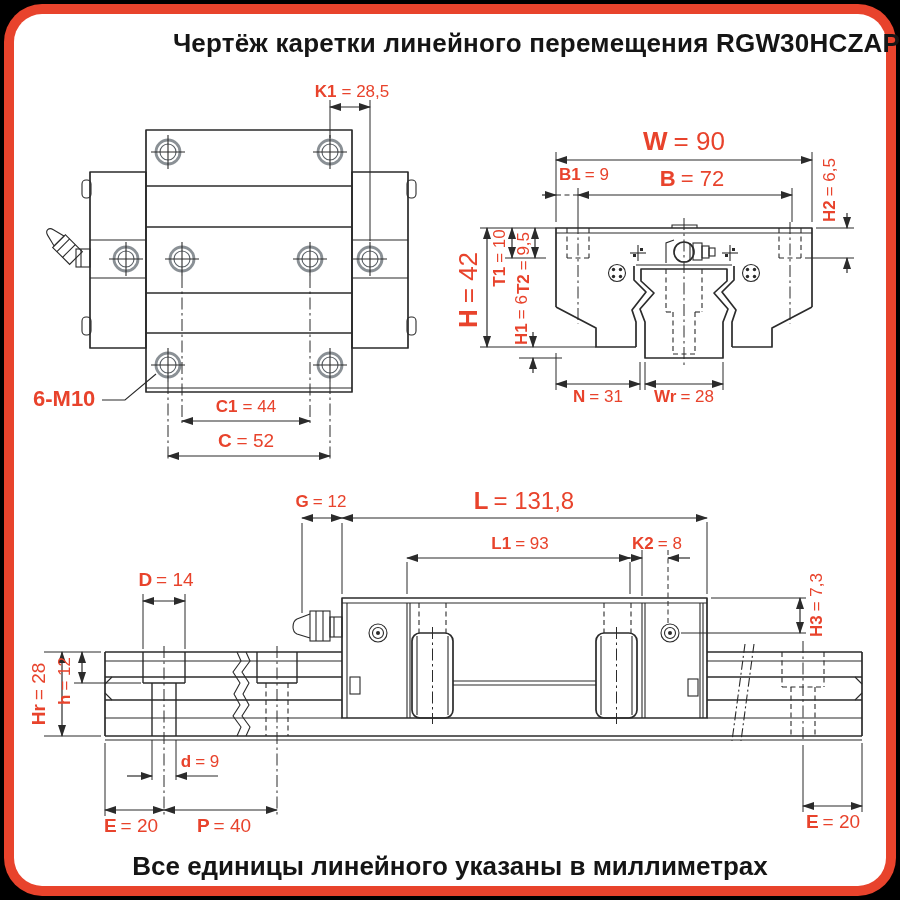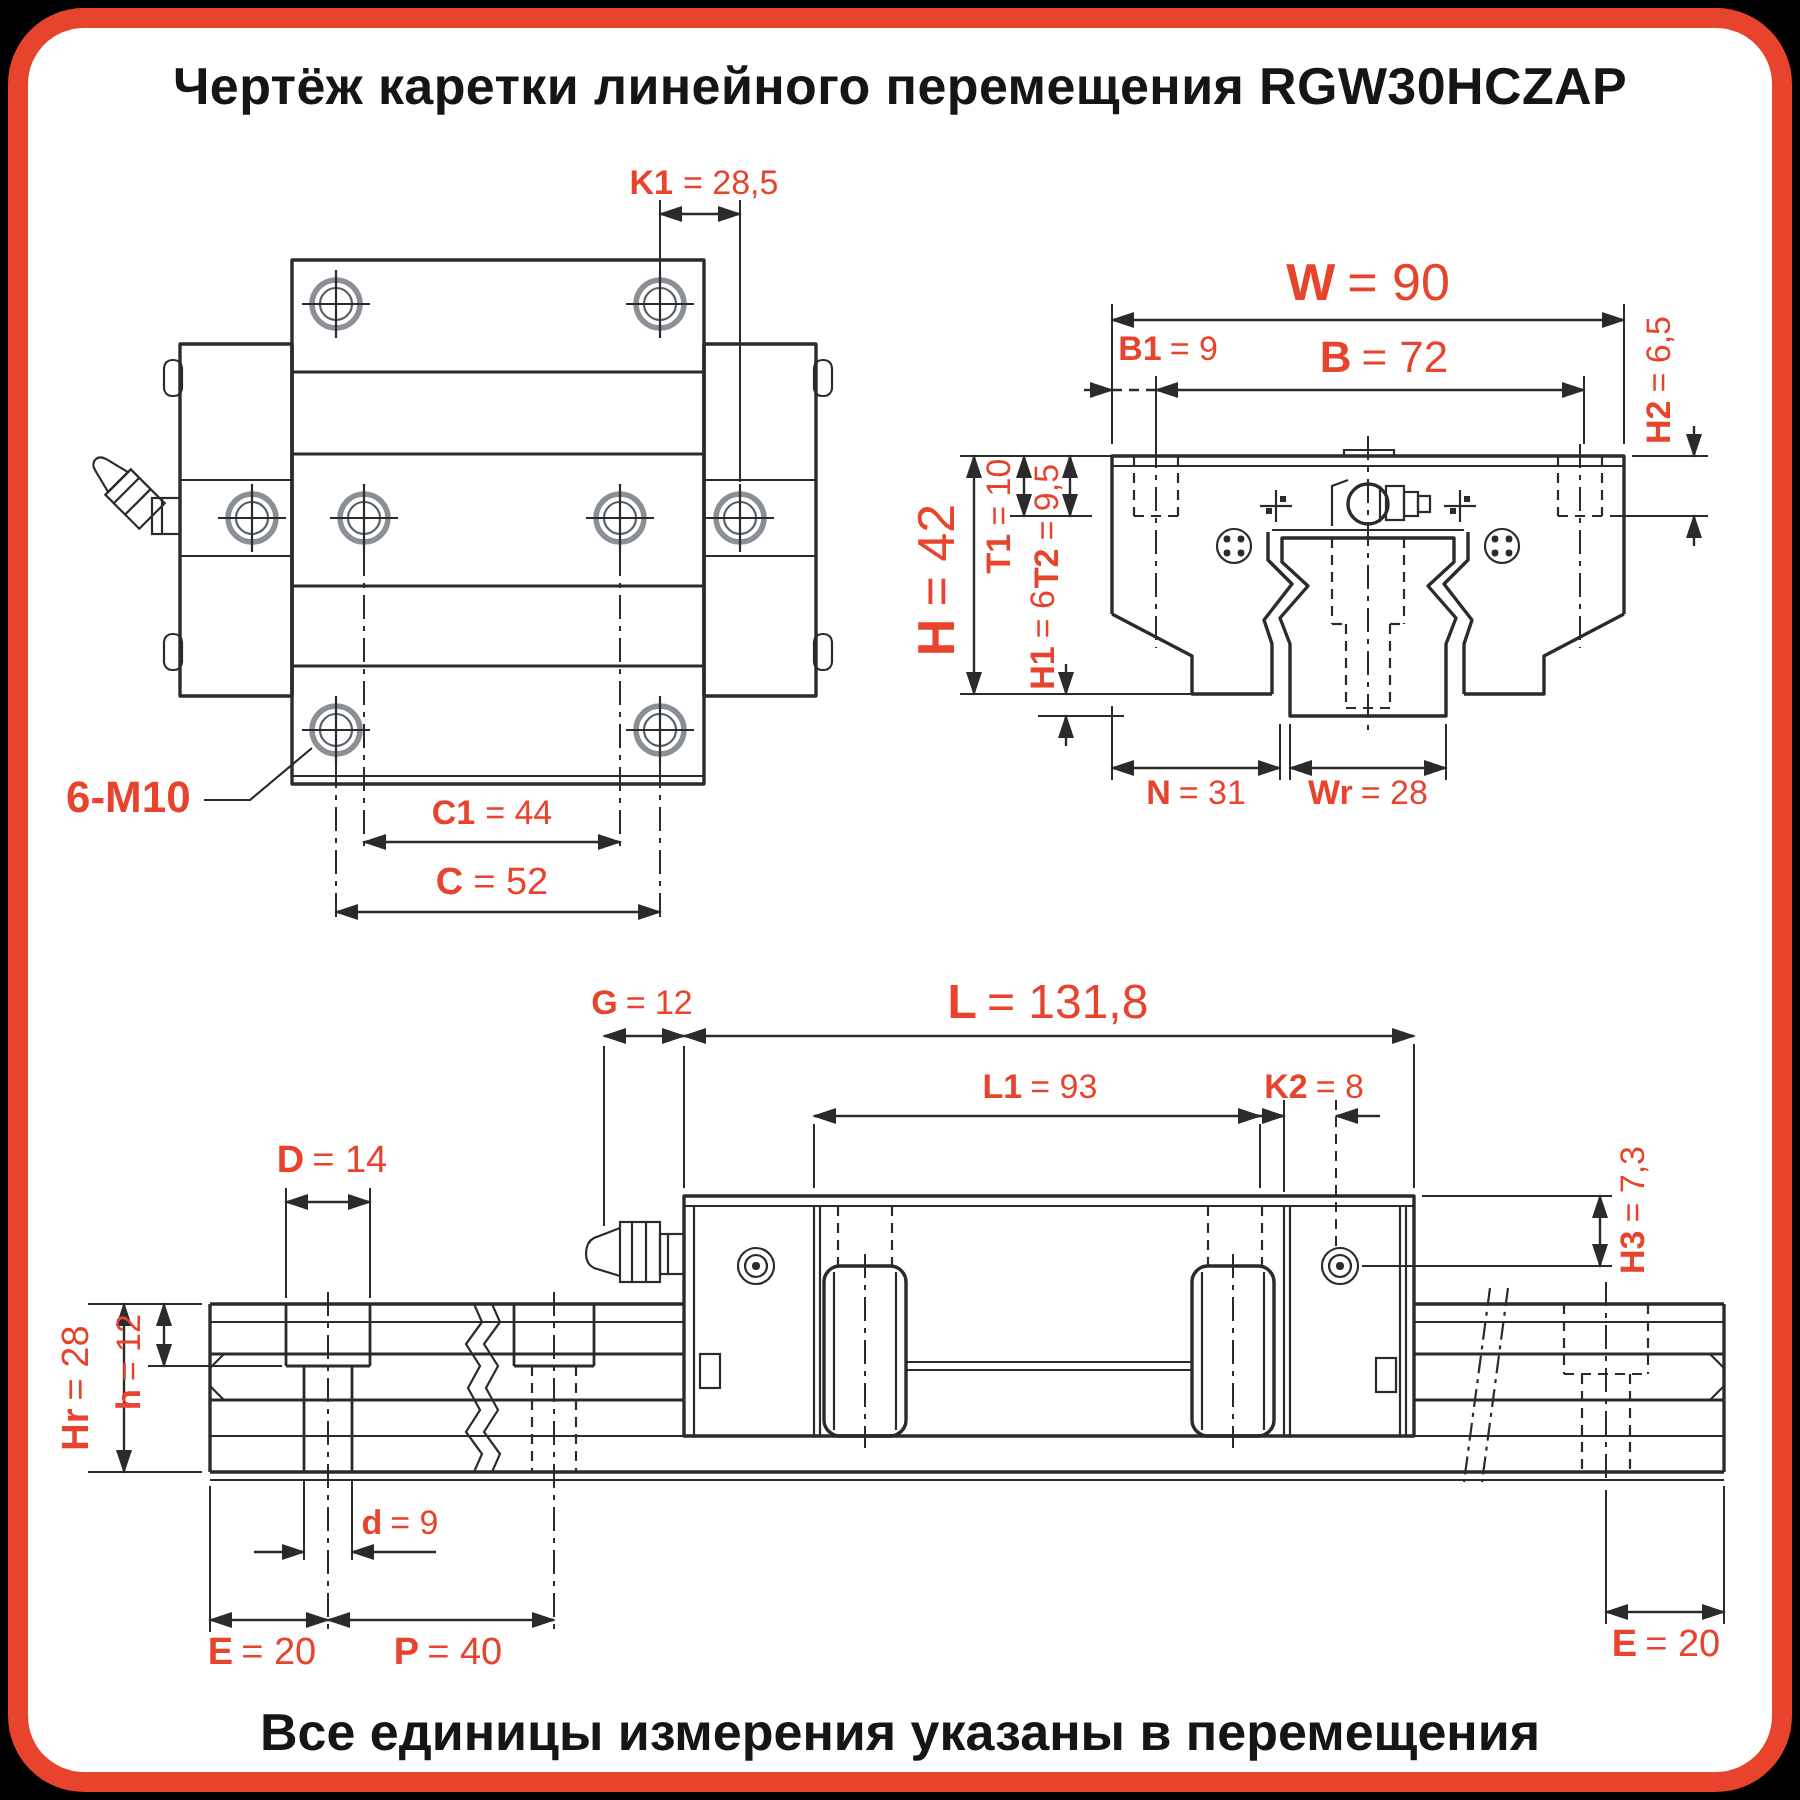--- a/index.html
+++ b/index.html
@@ -1,20 +1,20 @@
 <!DOCTYPE html>
 <html><head>
 <meta charset="utf-8">
 <style>
   html,body { margin:0; padding:0; }
   body { width:900px; height:900px; background:#000; position:relative;
          font-family:"Liberation Sans", sans-serif; overflow:hidden; }
   .frame { position:absolute; inset:4px; background:#E8432C; border-radius:38px; }
   .card  { position:absolute; inset:14px; background:#fff; border-radius:28px; }
-  .title { position:absolute; top:28px; left:0; width:900px; text-align:center;
+  .title { position:absolute; top:28px; left:0; width:900px; text-align:right;
            font-size:26px; font-weight:700; color:#151515; letter-spacing:0.2px; }
   .footer{ position:absolute; top:851px; left:0; width:900px; text-align:center;
            font-size:26px; font-weight:700; color:#151515; }
   svg.draw { position:absolute; left:0; top:0; }
 
   .o   { fill:none; stroke:#2b2b2b; stroke-width:1.7; stroke-linejoin:round; }
   .o2  { fill:none; stroke:#2b2b2b; stroke-width:1.4; }
   .t   { fill:none; stroke:#2b2b2b; stroke-width:1.1; }
   .g   { fill:none; stroke:#8a9095; stroke-width:2.8; }
   .g2  { fill:none; stroke:#5a6066; stroke-width:1.1; }
@@ -30,21 +30,21 @@
   .f22 { font-size:22px; } .f24 { font-size:24px; } .f25 { font-size:26px; }
   .rot { dominant-baseline:central; }
 </style>
 </head>
 <body>
 
 <div class="frame"></div>
 <div class="card"></div>
 
 <div class="title">Чертёж каретки линейного перемещения RGW30HCZAP</div>
-<div class="footer">Все единицы измерения указаны в перемещения</div>
+<div class="footer">Все единицы линейного указаны в миллиметрах</div>
 
 <svg class="draw" width="900" height="900" viewBox="0 0 900 900">
   <defs>
     <marker id="ah" viewBox="0 0 12 8" refX="11" refY="4" markerWidth="12" markerHeight="8" markerUnits="userSpaceOnUse" orient="auto-start-reverse">
       <path d="M0,0 L12,4 L0,8 Z" fill="#2b2b2b"></path>
     </marker>
   </defs>
 
   <g>
 

